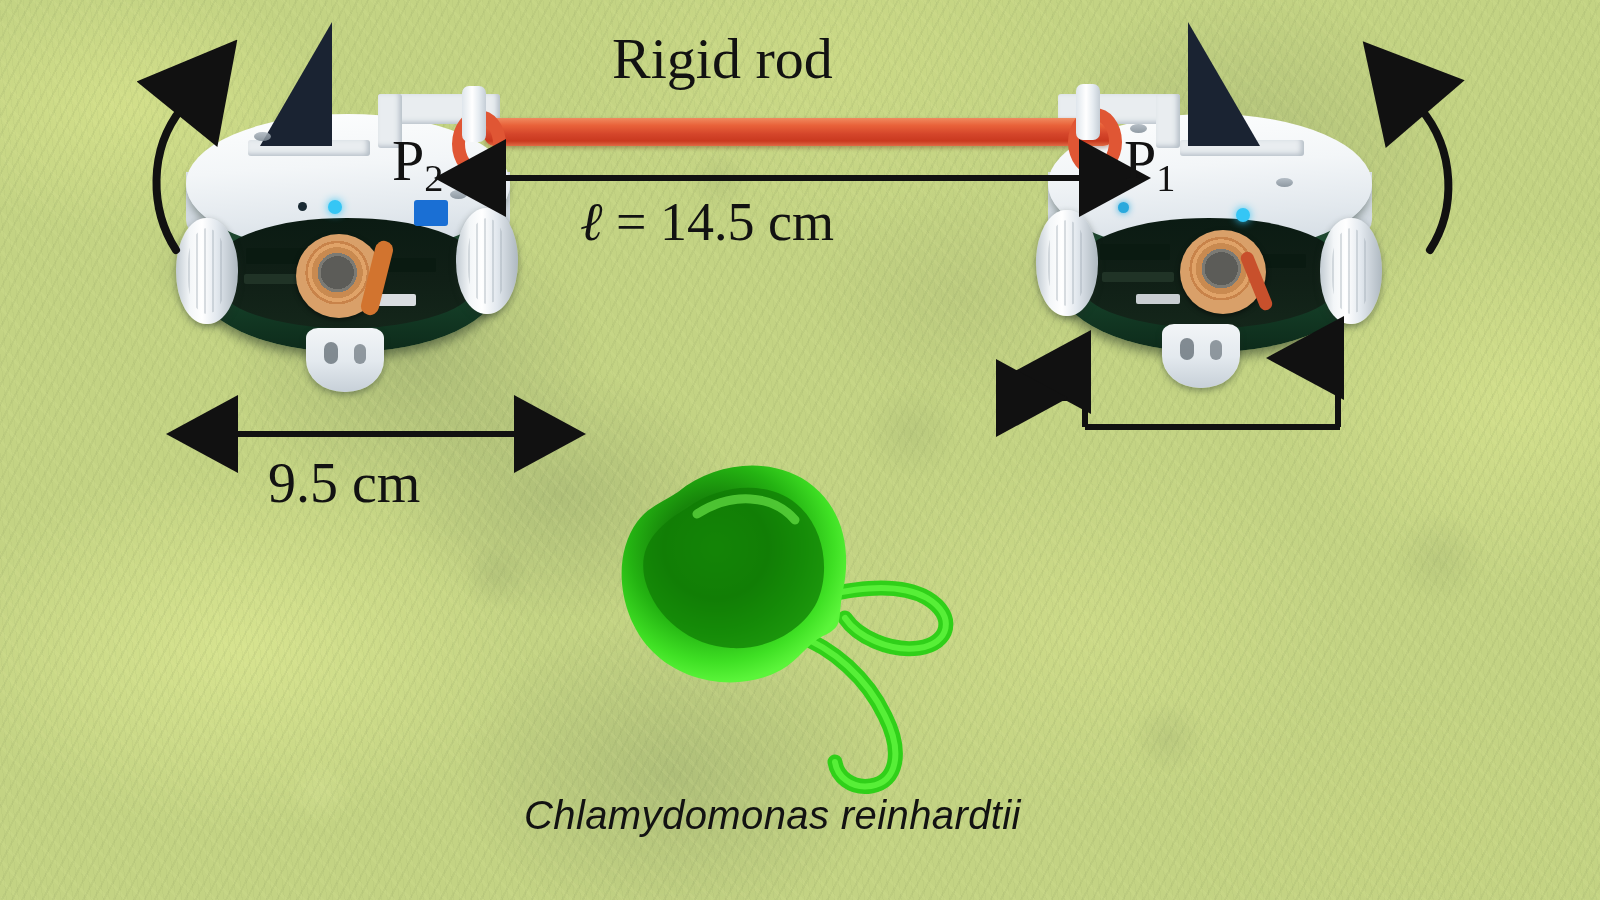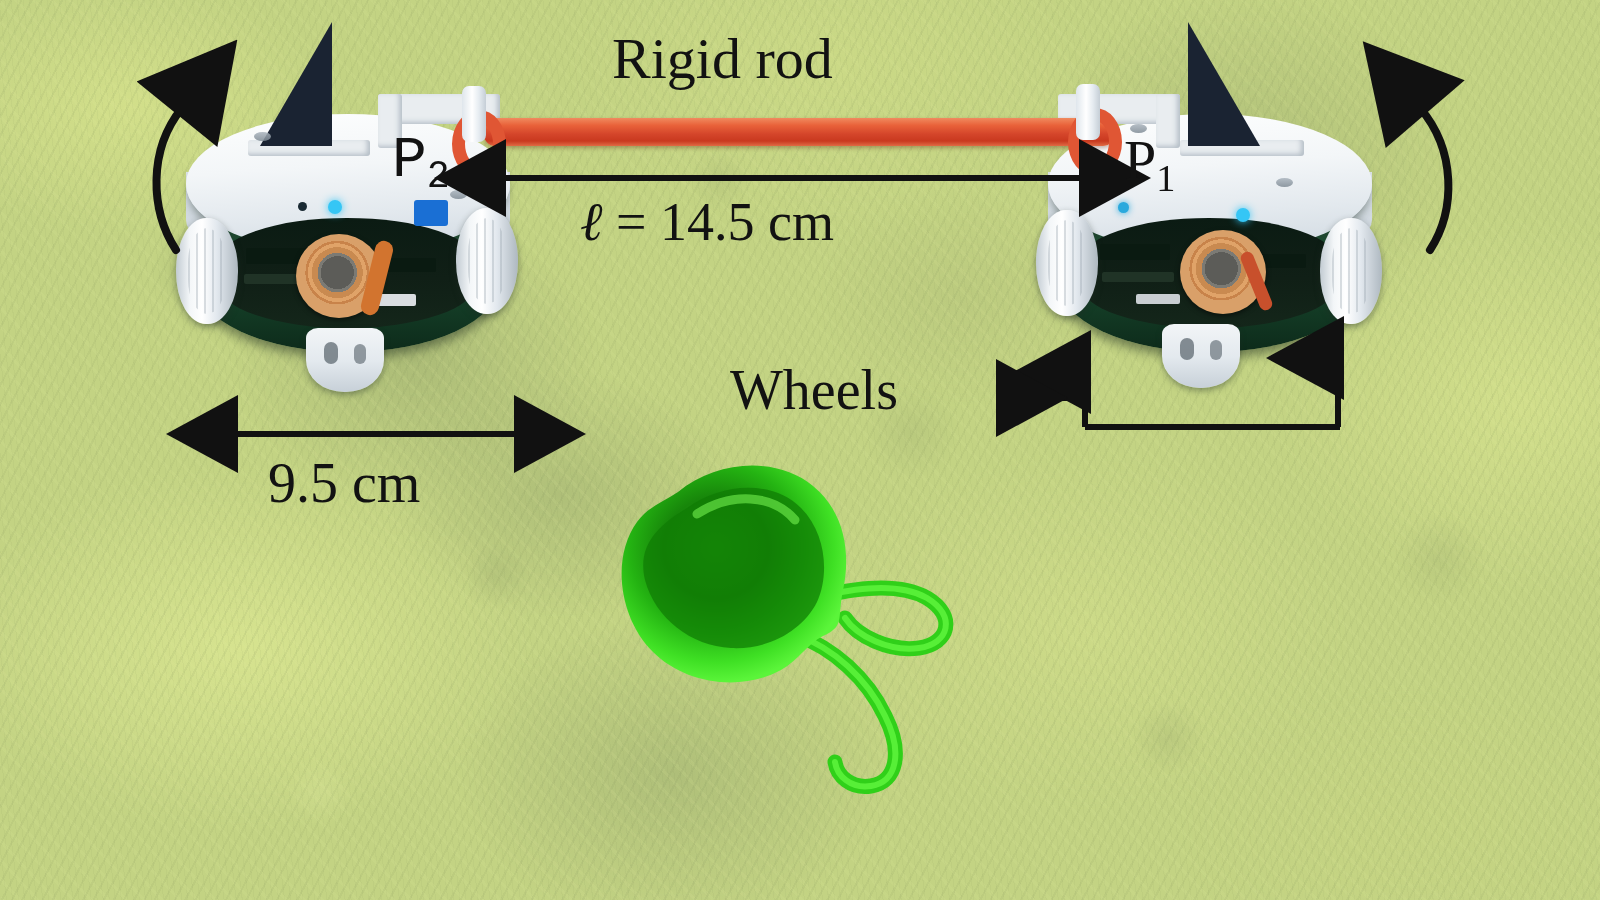--- a/index.html
+++ b/index.html
@@ -130,21 +130,21 @@
   
   svg.ann{position:absolute;left:0;top:0;width:1600px;height:900px;z-index:20;pointer-events:none;}
 
   
   #lbl-rigid-rod{left:612px;top:30px;font-size:58px;}
   #lbl-ell{left:580px;top:195px;font-size:54px;text-align:center;}
   #lbl-ell .ell{font-style:italic;font-family:"DejaVu Serif",serif;}
   #lbl-75{left:268px;top:455px;font-size:56px;}
   #lbl-wheels{left:730px;top:362px;font-size:56px;}
   #lbl-p1{left:1124px;top:132px;font-size:58px;z-index:21;}
-  #lbl-p2{left:392px;top:132px;font-size:58px;z-index:21;font-family:Liberation Mono, monospace;}
+  #lbl-p2{left:392px;top:132px;font-size:58px;z-index:21;}
   .sub{font-size:.66em;vertical-align:-.28em;}
   #lbl-species{
     left:524px;top:795px;font-size:40px;font-style:italic;
     font-family:"Liberation Sans", sans-serif;letter-spacing:.4px;z-index:21;
   }
 
   
   #algae{position:absolute;left:545px;top:430px;width:470px;height:390px;z-index:15;}
 </style>
 </head>
@@ -283,24 +283,24 @@
   <div class="lbl" id="lbl-rigid-rod">Rigid rod</div>
 
   <div class="lbl" id="lbl-ell">
     <span class="ell">ℓ</span>
     <span>=</span>
     <span>14.5 cm</span>
   </div>
 
   <div class="lbl" id="lbl-75">9.5 cm</div>
 
-  <div class="lbl" id="lbl-wheels">Wheels</div>
 
   <div class="lbl" id="lbl-p2">
     <span>P</span><span class="sub">2</span>
   </div>
 
   <div class="lbl" id="lbl-p1">
     <span>P</span><span class="sub">1</span>
   </div>
 
+  <div class="lbl" id="lbl-species">Chlamydomonas reinhardtii</div>
 
 </div>
 
 </body></html>

